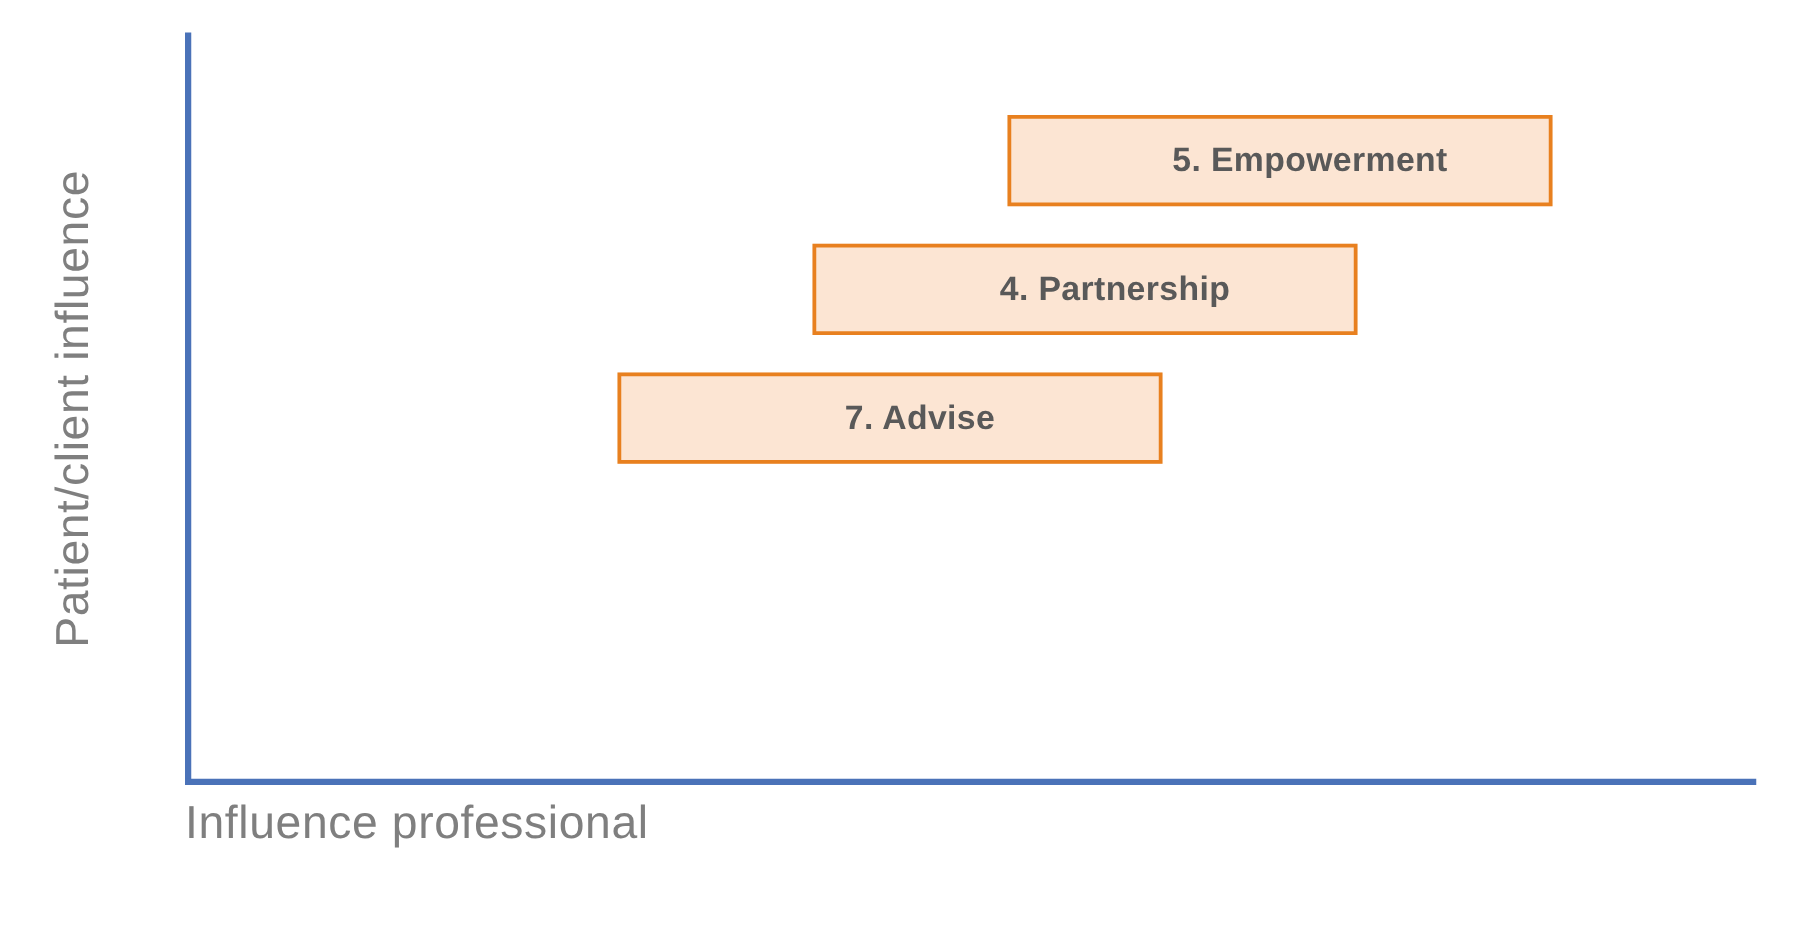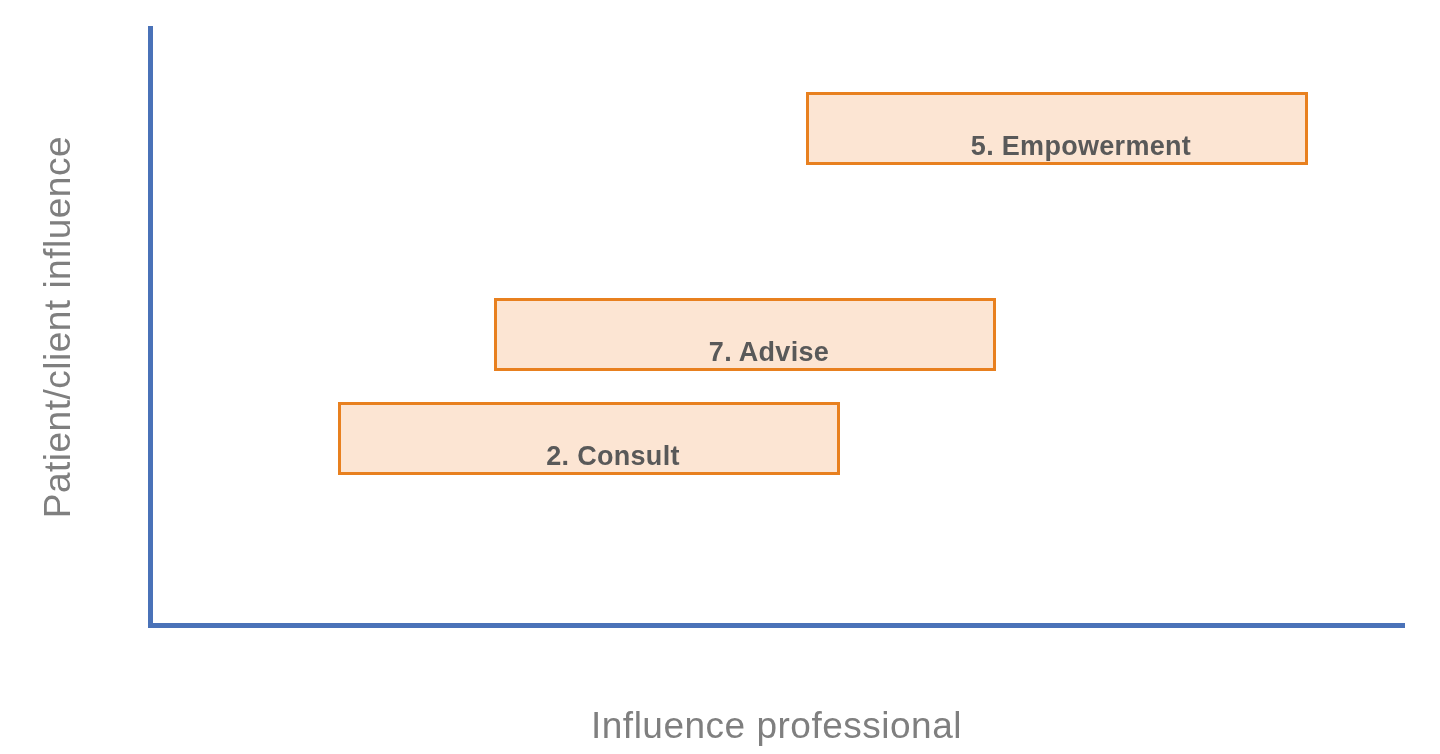--- a/index.html
+++ b/index.html
@@ -46,35 +46,35 @@
     writing-mode: vertical-rl;
     transform: rotate(180deg);
     font-size: 37px;
     font-weight: 300;
     color: var(--axis-label-text);
     letter-spacing: 0.5px;
     white-space: nowrap;
   }
   .x-axis-label {
     position: absolute;
-    left: 148px; top: 705px;
+    left: 148px; top: 637px;
     width: 1257px;
-    text-align: center;
+    text-align: left;
     font-size: 37px;
     font-weight: 300;
     color: var(--axis-label-text);
     letter-spacing: 0.5px;
   }
   .step-box {
     position: absolute;
-    width: 502px; height: 73px;
+    width: 436px; height: 73px;
     background: var(--box-fill);
     border: 3px solid var(--box-border);
     display: flex;
-    align-items: flex-end;
+    align-items: center;
     justify-content: center;
     font-size: 27px;
     font-weight: 600;
     color: var(--box-text);
     letter-spacing: 0.3px;
     padding-left: 48px;
   }
   .step-1 { left: 183px; top: 508px; }
   .step-2 { left: 338px; top: 402px; }
   .step-3 { left: 494px; top: 298px; }
@@ -87,28 +87,28 @@
 <div class="canvas">
 
   <div class="y-axis-label-wrap">
     <span class="y-axis-label">Patient/client influence</span>
   </div>
 
   <div class="y-axis-line"></div>
   <div class="x-axis-line"></div>
 
 
-  <div class="step-box step-2">
-    <span>2. Consult</span>
-  </div>
 
   <div class="step-box step-3">
     <span>7. Advise</span>
   </div>
 
+  <div class="step-box step-4">
+    <span>4. Partnership</span>
+  </div>
 
   <div class="step-box step-5">
     <span>5. Empowerment</span>
   </div>
 
   <div class="x-axis-label">Influence professional</div>
 
 </div>
 
 </body></html>

